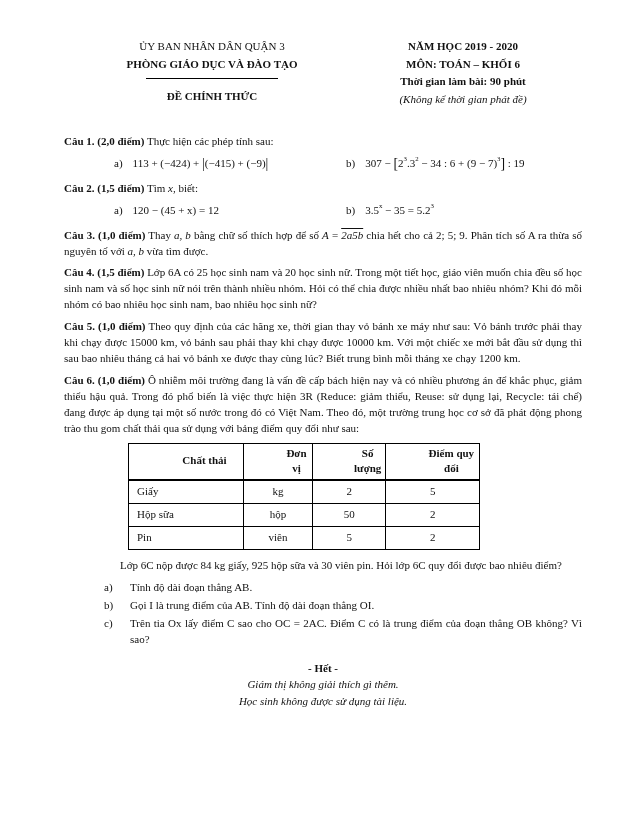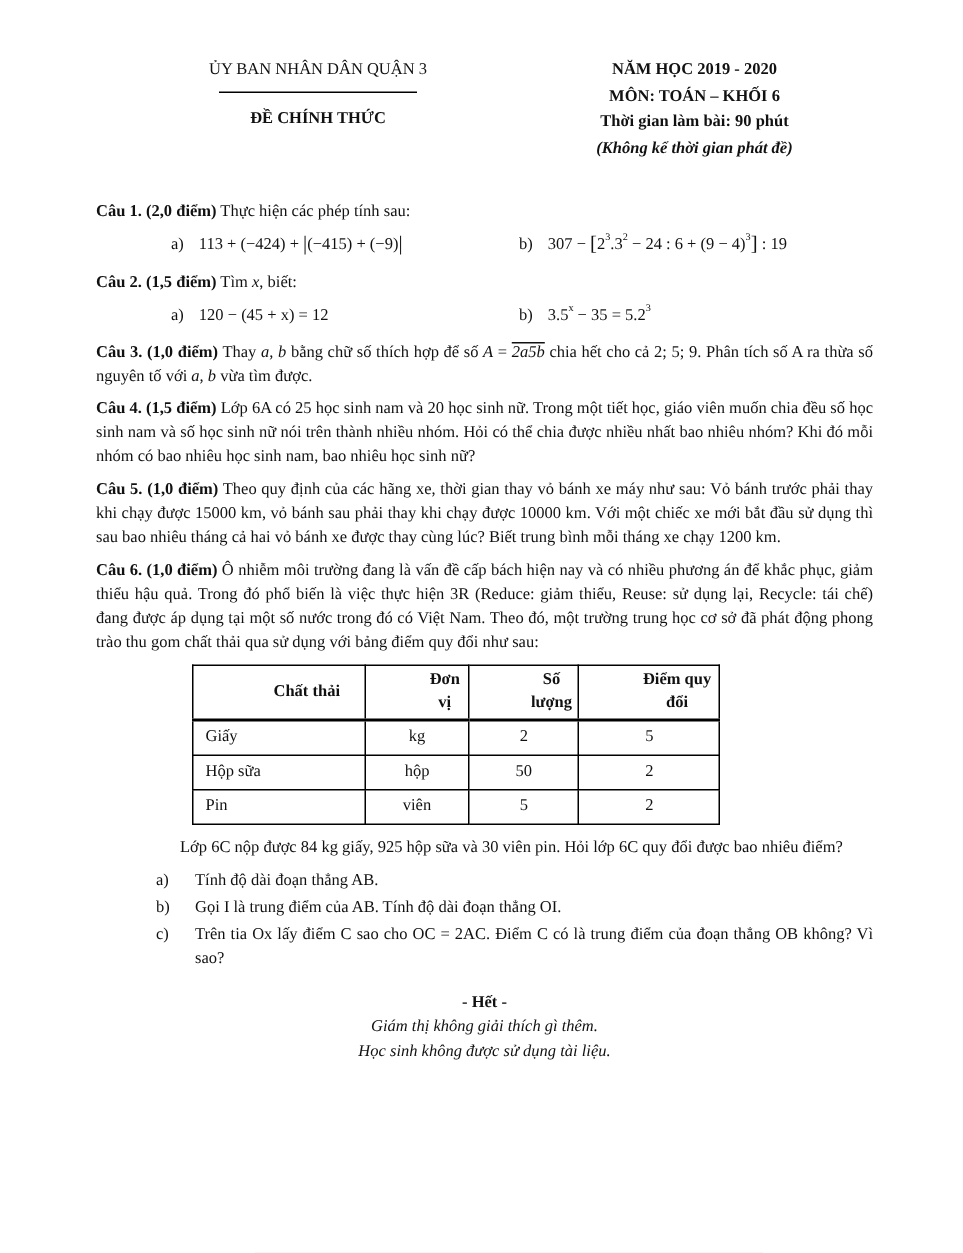--- a/index.html
+++ b/index.html
@@ -10,21 +10,21 @@
     font-size:11px;line-height:15.9px;color:#111;
   }
   
   .hdr{display:flex;margin-bottom:26px;line-height:17.5px;}
   .hdr-left{width:244px;margin-left:26px;text-align:center;}
   .hdr-left .org1{font-weight:normal;}
   .hdr-left .org2{font-weight:bold;}
   .hdr-rule{width:132px;border:0;border-top:1.6px solid #000;margin:5px auto 9px;}
   .hdr-left .doctype{font-weight:bold;}
   .hdr-right{width:186px;margin-left:auto;margin-right:26px;text-align:center;font-weight:bold;}
-  .hdr-right .exam-note{font-weight:bold;font-style:italic;}
+  .hdr-right .exam-note{font-weight:normal;font-style:italic;}
   
   .para{text-align:justify;margin:0 0 6px;}
   .tb{font-weight:bold;}
   .ti{font-style:italic;}
   .tov{font-style:italic;text-decoration:overline;}
   .tbig{font-size:1.25em;line-height:1;vertical-align:-0.07em;}
   sup{font-size:0.62em;line-height:0;position:relative;top:-0.15em;}
   
   .parts{display:flex;margin:2px 0 9px;padding-left:50px;}
   .part-a{width:232px;}
@@ -49,38 +49,39 @@
   .footer .fnote{font-style:italic;}
 </style>
 </head>
 <body>
 
 <div class="page">
 
   <div class="hdr">
     <div class="hdr-left">
       <div class="org1">ỦY BAN NHÂN DÂN QUẬN 3</div>
+      <div class="org2">PHÒNG GIÁO DỤC VÀ ĐÀO TẠO</div>
       <div class="hdr-rule"></div>
       <div class="doctype">ĐỀ CHÍNH THỨC</div>
     </div>
     <div class="hdr-right">
       <div>NĂM HỌC 2019 - 2020</div>
       <div>MÔN: TOÁN – KHỐI 6</div>
       <div>Thời gian làm bài: 90 phút</div>
       <div class="exam-note">(Không kể thời gian phát đề)</div>
     </div>
   </div>
 
   <p class="para"><span class="tb">Câu 1. (2,0 điểm)</span><span> Thực hiện các phép tính sau:</span></p>
   <div class="parts">
     <div class="part-a">
       <span class="part-label">a)</span><span><span>113 + (−424) + </span><span class="tbig">|</span><span>(−415) + (−9)</span><span class="tbig">|</span></span>
     </div>
     <div class="part-b">
-      <span class="part-label">b)</span><span><span>307 − </span><span class="tbig">[</span><span>2</span><sup>3</sup><span>.3</span><sup>2</sup><span> − 24 : 6 + (9 − 4)</span><sup>3</sup><span class="tbig">]</span><span> : 19</span></span>
+      <span class="part-label">b)</span><span><span>307 − </span><span class="tbig">[</span><span>2</span><sup>3</sup><span>.3</span><sup>2</sup><span> − 34 : 6 + (9 − 7)</span><sup>3</sup><span class="tbig">]</span><span> : 19</span></span>
     </div>
   </div>
 
   <p class="para"><span class="tb">Câu 2. (1,5 điểm)</span><span> Tìm </span><span class="ti">x</span><span>, biết:</span></p>
   <div class="parts">
     <div class="part-a">
       <span class="part-label">a)</span><span><span>120 − (45 + x) = 12</span></span>
     </div>
     <div class="part-b">
       <span class="part-label">b)</span><span><span>3.5</span><sup>x</sup><span> − 35 =  5.2</span><sup>3</sup></span>

